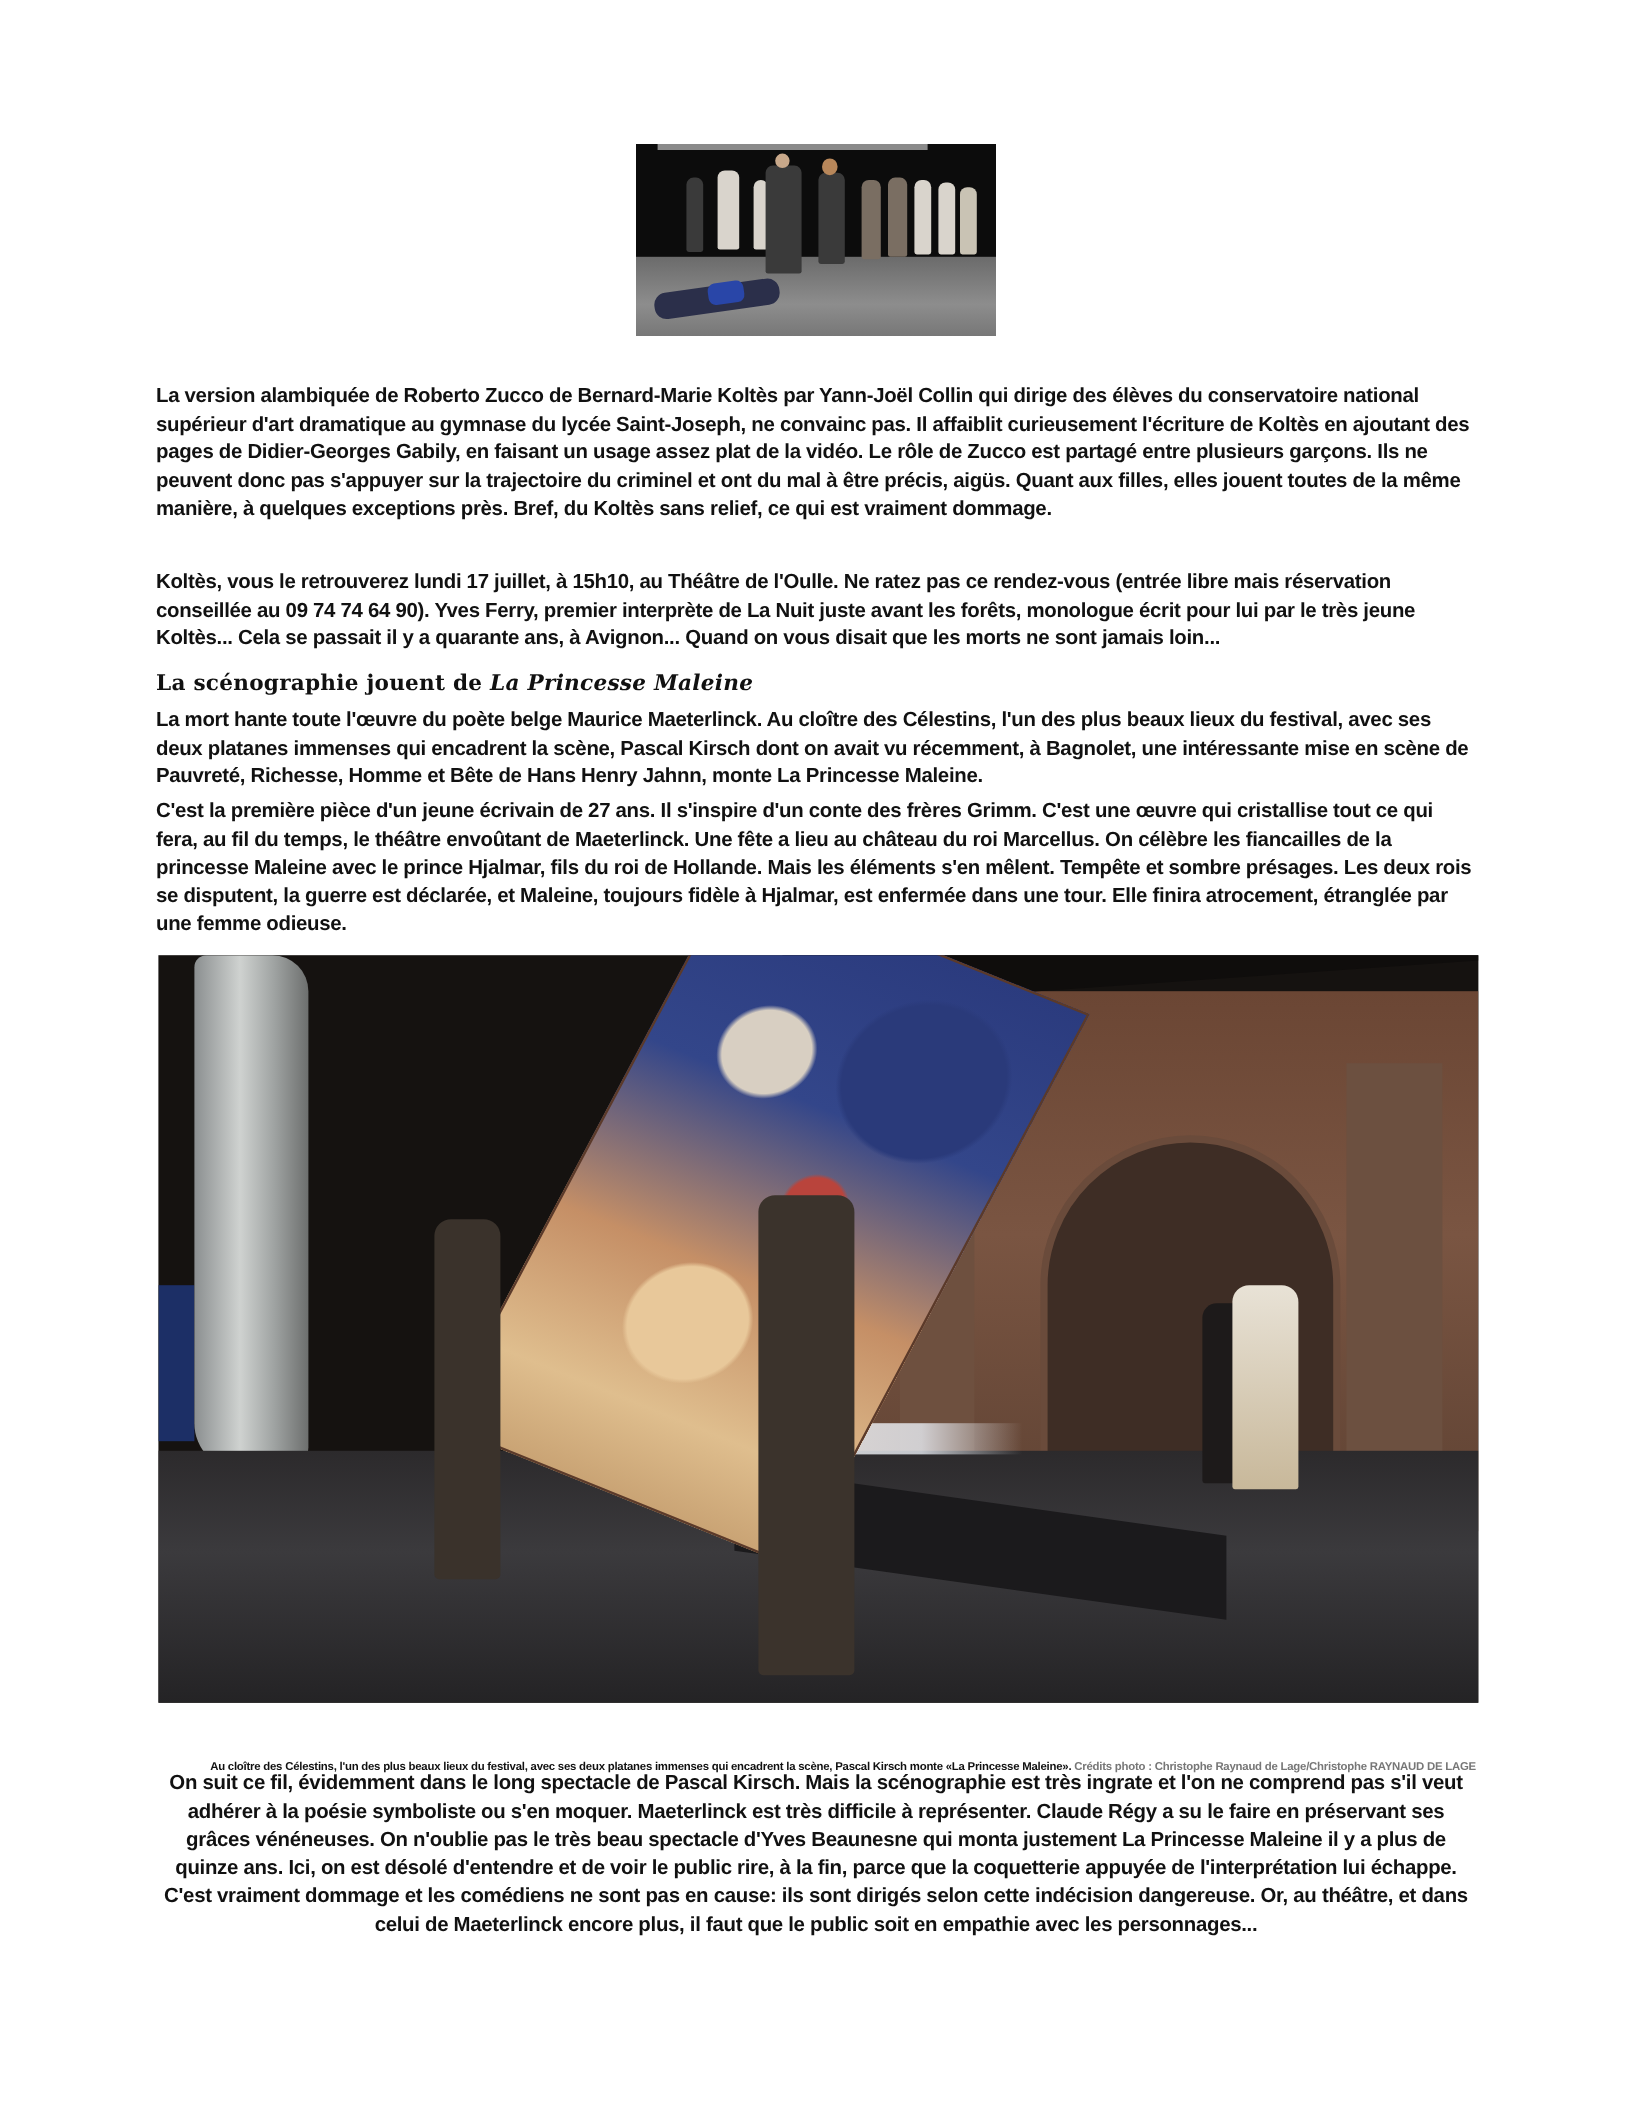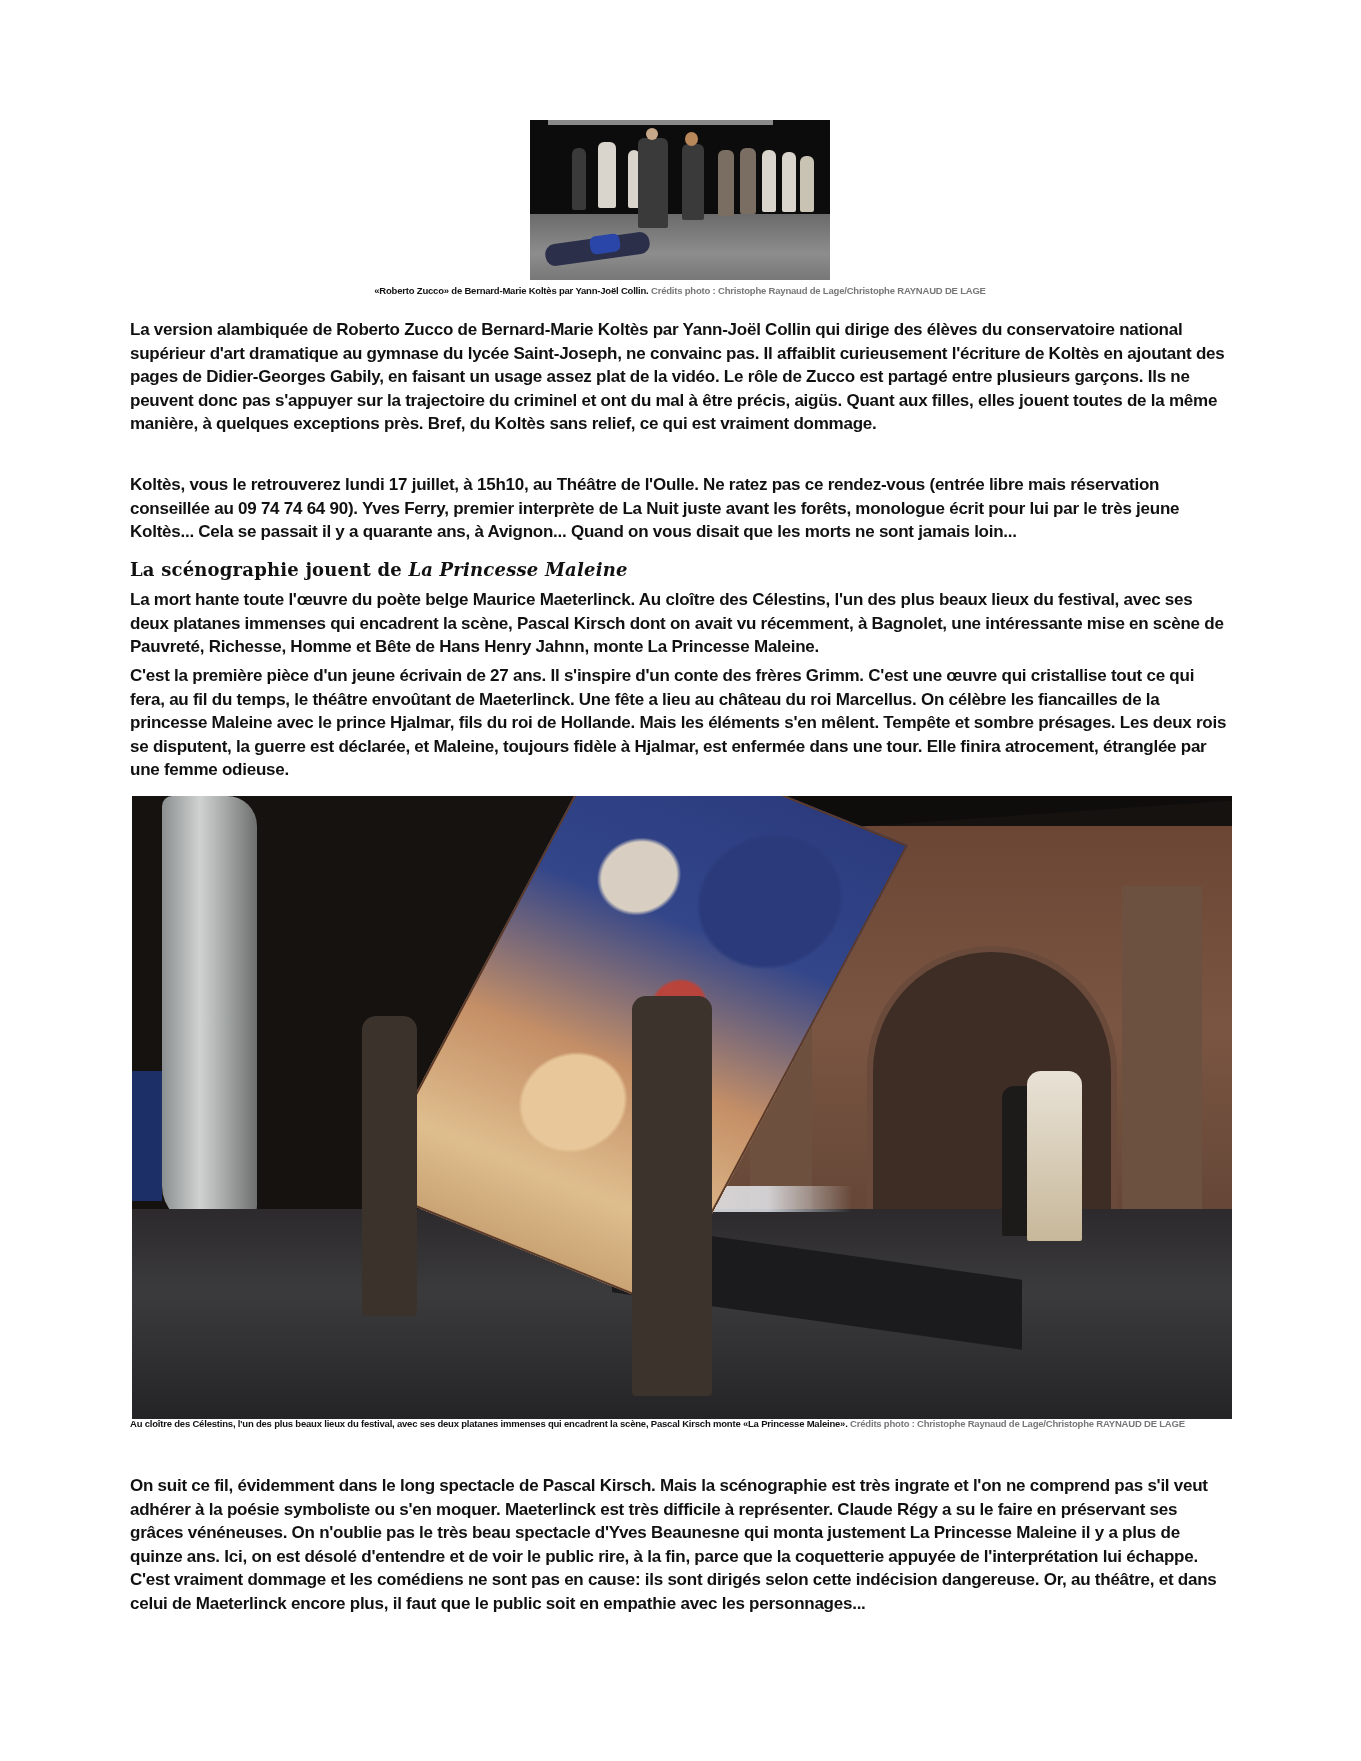--- a/index.html
+++ b/index.html
@@ -88,24 +88,24 @@
         radial-gradient(circle at 70% 20%, #2a3a7a 0 14%, transparent 15%),
         linear-gradient(180deg, #2b3b7e 0%, #33468a 30%, #c58f66 60%, #dfbe8e 85%, #c9a374 100%);
       box-shadow: 0 0 0 2px #5b3a2a inset;
     }
     .figure { position: absolute; background: #2b2420; border-radius: 14px 14px 4px 4px; }
     .dress-dark { position: absolute; left: 870px; top: 290px; width: 40px; height: 150px; background: #1d1a1a; border-radius: 12px 12px 2px 2px; }
     .dress-light { position: absolute; left: 895px; top: 275px; width: 55px; height: 170px; background: linear-gradient(#e8e2d6, #c8b89a); border-radius: 14px 14px 2px 2px; }
     .platform { position: absolute; left: 480px; top: 455px; width: 410px; height: 70px; background: #1b1a1c; transform: skewY(8deg); }
 
     .caption2 {
-      position: absolute; left: 130px; top: 1417px; width: 1100px;
-      text-align: left; font-size: 9.5px; line-height: 13px; font-weight: bold; letter-spacing: -0.2px;
+      position: absolute; left: 130px; top: 1466px; width: 1100px;
+      text-align: right; font-size: 9.5px; line-height: 13px; font-weight: bold; letter-spacing: -0.2px;
     }
-    .p5 { top: 1474px; }
+    .p5 { top: 1474px; text-align: center; }
   </style>
 </head>
 <body>
 
 <div class="page">
 
   <div class="photo1" title="Stage photo: actors of Roberto Zucco on a dark stage, a man lying on the floor">
     <div class="topbar"></div>
     <div class="floor"></div>
     <div class="actor" style="left:42px;top:28px;width:14px;height:62px;"></div>
@@ -115,24 +115,20 @@
     <div class="actor head" style="left:116px;top:8px;width:12px;height:12px;"></div>
     <div class="actor" style="left:152px;top:24px;width:22px;height:76px;"></div>
     <div class="actor head" style="left:155px;top:12px;width:13px;height:14px;background:#b8875a;"></div>
     <div class="actor mid" style="left:188px;top:30px;width:16px;height:66px;"></div>
     <div class="actor mid" style="left:210px;top:28px;width:16px;height:66px;"></div>
     <div class="actor light" style="left:232px;top:30px;width:14px;height:62px;"></div>
     <div class="actor light" style="left:252px;top:32px;width:14px;height:60px;"></div>
     <div class="actor light" style="left:270px;top:36px;width:14px;height:56px;background:#c9c3b4;"></div>
     <div class="lying"></div>
     <div class="lying-blue"></div>
-  </div>
-  <div class="caption1">
-    <span>«Roberto Zucco» de Bernard-Marie Koltès par Yann-Joël Collin.</span>
-    <span class="credit">Crédits photo : Christophe Raynaud de Lage/Christophe RAYNAUD DE LAGE</span>
   </div>
 
   <p class="para p1">La version alambiquée de Roberto Zucco de Bernard-Marie Koltès par Yann-Joël Collin qui dirige des élèves du conservatoire national supérieur d'art dramatique au gymnase du lycée Saint-Joseph, ne convainc pas. Il affaiblit curieusement l'écriture de Koltès en ajoutant des pages de Didier-Georges Gabily, en faisant un usage assez plat de la vidéo. Le rôle de Zucco est partagé entre plusieurs garçons. Ils ne peuvent donc pas s'appuyer sur la trajectoire du criminel et ont du mal à être précis, aigüs. Quant aux filles, elles jouent toutes de la même manière, à quelques exceptions près. Bref, du Koltès sans relief, ce qui est vraiment dommage.</p>
   <p class="para p2">Koltès, vous le retrouverez lundi 17 juillet, à 15h10, au Théâtre de l'Oulle. Ne ratez pas ce rendez-vous (entrée libre mais réservation conseillée au 09 74 74 64 90). Yves Ferry, premier interprète de La Nuit juste avant les forêts, monologue écrit pour lui par le très jeune Koltès... Cela se passait il y a quarante ans, à Avignon... Quand on vous disait que les morts ne sont jamais loin...</p>
 
   <h2 class="heading">
     <span>La scénographie jouent de </span><em>La Princesse Maleine</em>
   </h2>
 
   <p class="para p3">La mort hante toute l'œuvre du poète belge Maurice Maeterlinck. Au cloître des Célestins, l'un des plus beaux lieux du festival, avec ses deux platanes immenses qui encadrent la scène, Pascal Kirsch dont on avait vu récemment, à Bagnolet, une intéressante mise en scène de Pauvreté, Richesse, Homme et Bête de Hans Henry Jahnn, monte La Princesse Maleine.</p>

